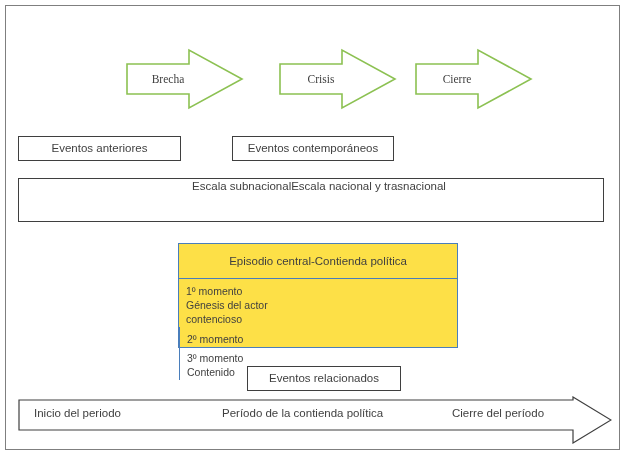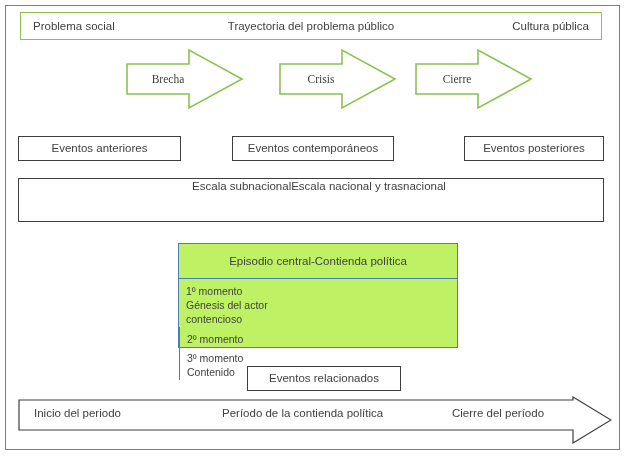--- a/index.html
+++ b/index.html
@@ -82,21 +82,21 @@
     line-height:1.35;
   }
   #escala div{white-space:nowrap;}
 
   
   #table{
     position:absolute;
     left:178px;top:243px;width:280px;height:105px;
     box-sizing:border-box;
     border:1px solid #4a7ebb;
-    background:#bef264;
+    background:#fde047;
   }
   #table-head{
     height:35px;
     border-bottom:1px solid #4a7ebb;
     box-sizing:border-box;
     display:flex;align-items:center;justify-content:center;
     font-size:11.5px;color:#3f3f3f;
   }
   #table-body{
     display:flex;
@@ -139,25 +139,20 @@
   #ba-left{left:16px;}
   #ba-mid{left:204px;}
   #ba-right{left:434px;}
 </style>
 </head>
 <body>
 
 <div id="canvas">
   <div class="frame"></div>
 
-  <div class="box" id="banner">
-    <span class="bspan b-left">Problema social</span>
-    <span class="bspan b-mid">Trayectoria del problema público</span>
-    <span class="bspan b-right">Cultura pública</span>
-  </div>
 
   <div class="arrow-wrap" id="arrow-1">
     <svg viewBox="0 0 120 62" xmlns="http://www.w3.org/2000/svg">
       <polygon points="2,16 64,16 64,2 117,31 64,60 64,46 2,46" fill="#ffffff" stroke="#8cc152" stroke-width="1.6" stroke-linejoin="miter"></polygon>
     </svg>
     <span class="arrow-label">Brecha</span>
   </div>
 
   <div class="arrow-wrap" id="arrow-2">
     <svg viewBox="0 0 120 62" xmlns="http://www.w3.org/2000/svg">
@@ -171,23 +166,20 @@
       <polygon points="2,16 64,16 64,2 117,31 64,60 64,46 2,46" fill="#ffffff" stroke="#8cc152" stroke-width="1.6" stroke-linejoin="miter"></polygon>
     </svg>
     <span class="arrow-label">Cierre</span>
   </div>
 
   <div class="box evt" id="evt-1">
     <span>Eventos anteriores</span>
   </div>
   <div class="box evt" id="evt-2">
     <span>Eventos contemporáneos</span>
-  </div>
-  <div class="box evt" id="evt-3">
-    <span>Eventos posteriores</span>
   </div>
 
   <div class="box" id="escala">
     <div>Escala subnacional</div>
     <div>Escala nacional y trasnacional</div>
   </div>
 
   <div id="table">
     <div id="table-head">Episodio central-Contienda política</div>
     <div id="table-body">

